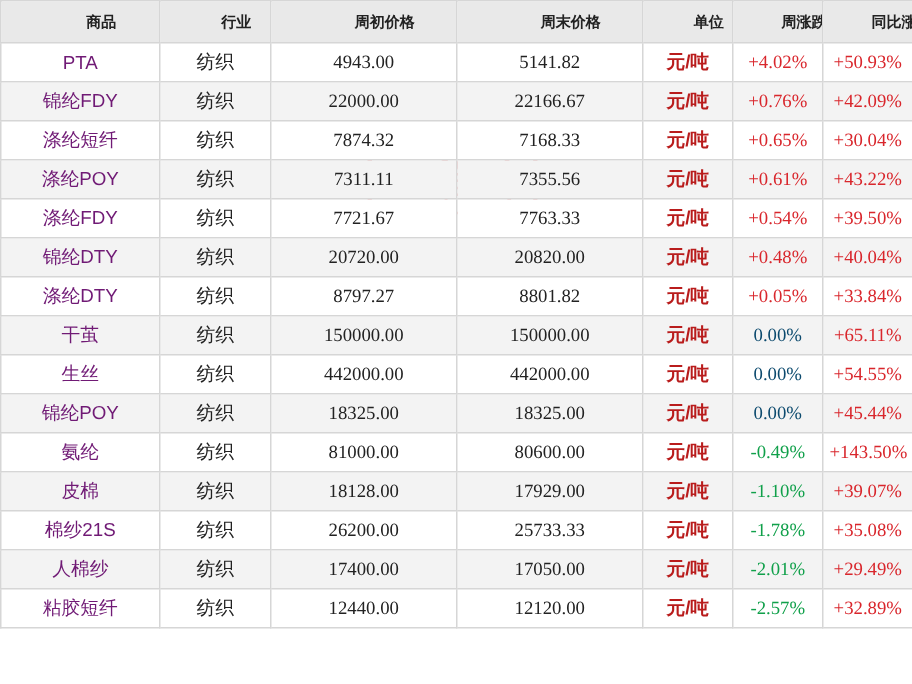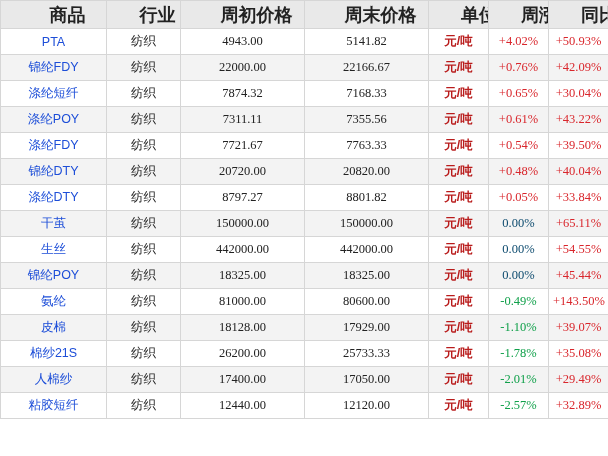--- a/index.html
+++ b/index.html
@@ -57,33 +57,33 @@
     padding: 0 4px;
     font-size: 12.5px;
     text-align: center;
     white-space: nowrap;
     overflow: hidden;
   }
   table.price-table thead th {
     background: #e9e9e9;
     color: #222;
     font-weight: bold;
-    font-size: 18px;
+    font-size: 10px;
     height: 27px;
     padding-left: 32px;
   }
   col.c0 { width: 106px; }
   col.c1 { width: 74px; }
   col.c2 { width: 124px; }
   col.c3 { width: 124px; }
   col.c4 { width: 60px; }
   col.c5 { width: 60px; }
   col.c6 { width: 60px; }
 
-  td.name { color: #1d4ed8; }
+  td.name { color: #701a75; }
   td.ind { color: #222; margin-left: 40px; }
   td.num { color: #222; font-family: "Liberation Serif", serif; font-size: 12.5px; }
   td.unit { color: #b91c1c; font-weight: bold; }
   td.chg { font-family: "Liberation Serif", serif; font-size: 12.5px; }
   .up { color: #d9262c; margin-top: 48px; }
   .down { color: #10a04a; }
   .flat { color: #0c4a6e; }
   tr.row-grey td { background: #f3f3f3; }
   tr.row-white td { background: #ffffff; }
 </style>

